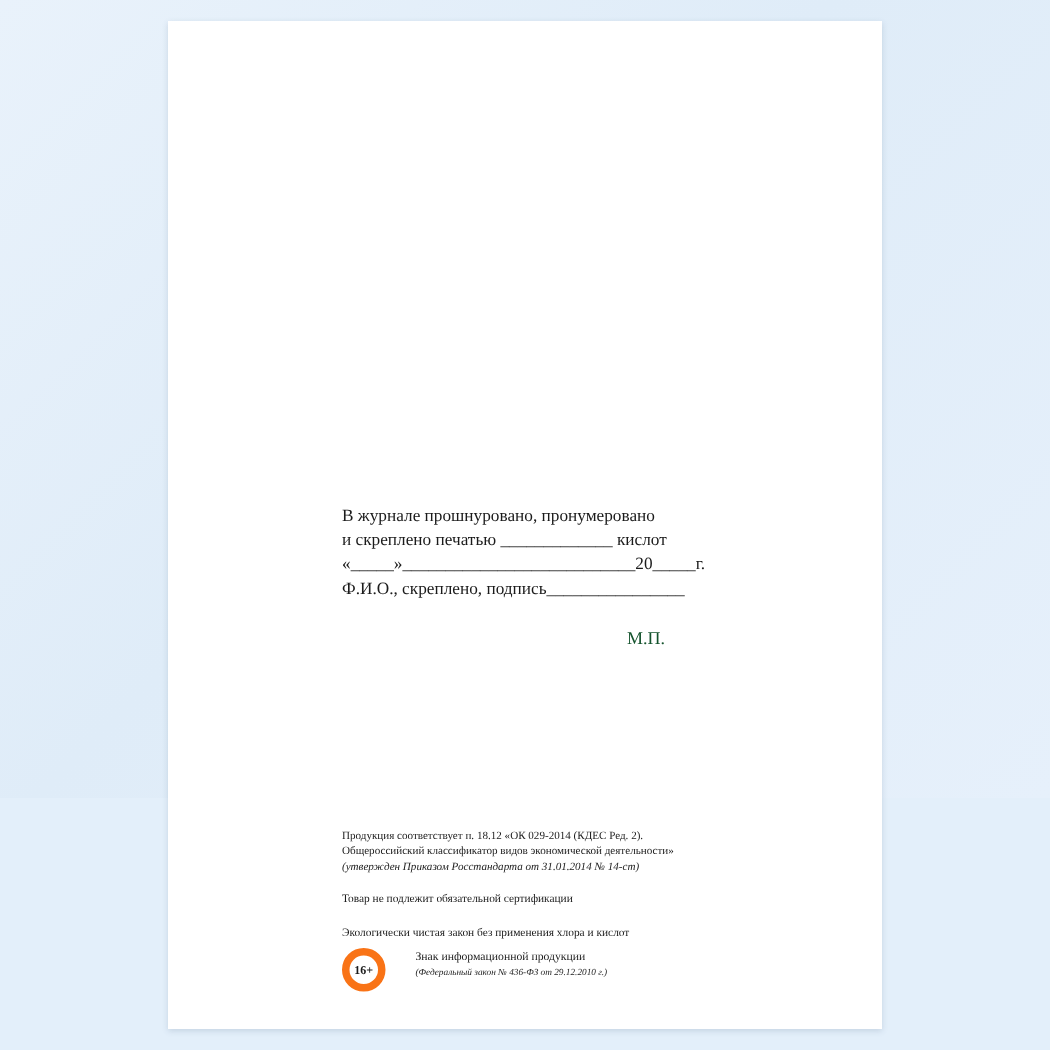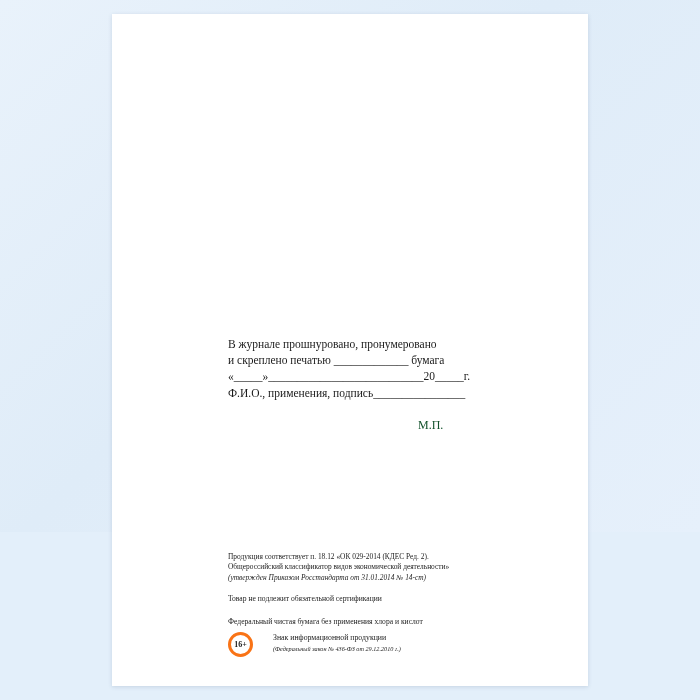--- a/index.html
+++ b/index.html
@@ -73,21 +73,21 @@
     position: absolute;
     left: 116px;
     top: 618px;
     display: flex;
     align-items: flex-start;
   }
   .age-badge {
     width: 19px;
     height: 19px;
     border-radius: 50%;
-    border: 3px solid #f97316;
+    border: 5px solid #f97316;
     display: flex;
     align-items: center;
     justify-content: center;
     font-size: 8px;
     font-weight: bold;
     line-height: 1;
     color: #1c1c1c;
     margin-right: 6px;
     flex: none;
   }
@@ -110,35 +110,35 @@
 </style>
 </head>
 <body>
 
 <div id="stage">
 
   <div id="page">
 
     <div class="block-seal">
       <div class="line">В журнале прошнуровано, пронумеровано</div>
-      <div class="line">и скреплено печатью _____________ бумага</div>
+      <div class="line">и скреплено печатью _____________ кислот</div>
       <div class="line">«_____»___________________________20_____г.</div>
-      <div class="line">Ф.И.О., применения, подпись________________</div>
+      <div class="line">Ф.И.О., скреплено, подпись________________</div>
     </div>
 
     <div class="mp">М.П.</div>
 
     <div class="fineprint">
       <div class="fp-group">
         <div>Продукция соответствует п. 18.12 «ОК 029-2014 (КДЕС Ред. 2).</div>
         <div>Общероссийский классификатор видов экономической деятельности»</div>
         <div class="fp-italic">(утвержден Приказом Росстандарта от 31.01.2014 № 14-ст)</div>
       </div>
       <div class="fp-single">Товар не подлежит обязательной сертификации</div>
-      <div class="fp-single">Федеральный чистая бумага без применения хлора и кислот</div>
+      <div class="fp-single">Экологически чистая закон без применения хлора и кислот</div>
     </div>
 
     <div class="age-row">
       <div class="age-badge">16+</div>
       <div class="age-text">
         <div class="age-title">Знак информационной продукции</div>
         <div class="age-sub">(Федеральный закон № 436-ФЗ от 29.12.2010 г.)</div>
       </div>
     </div>
 

